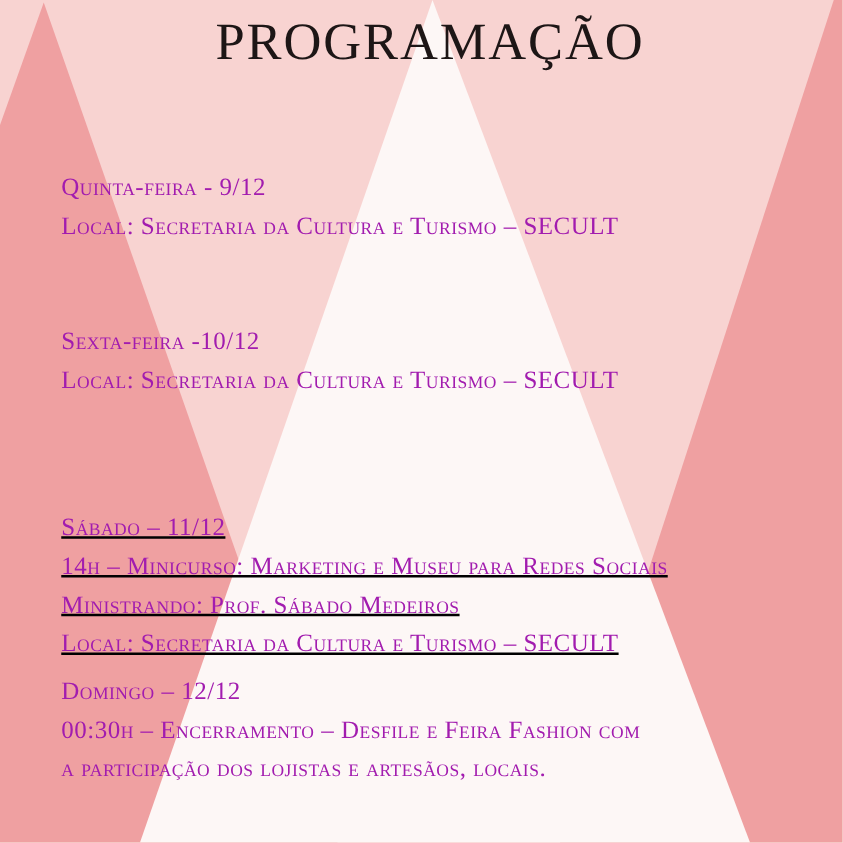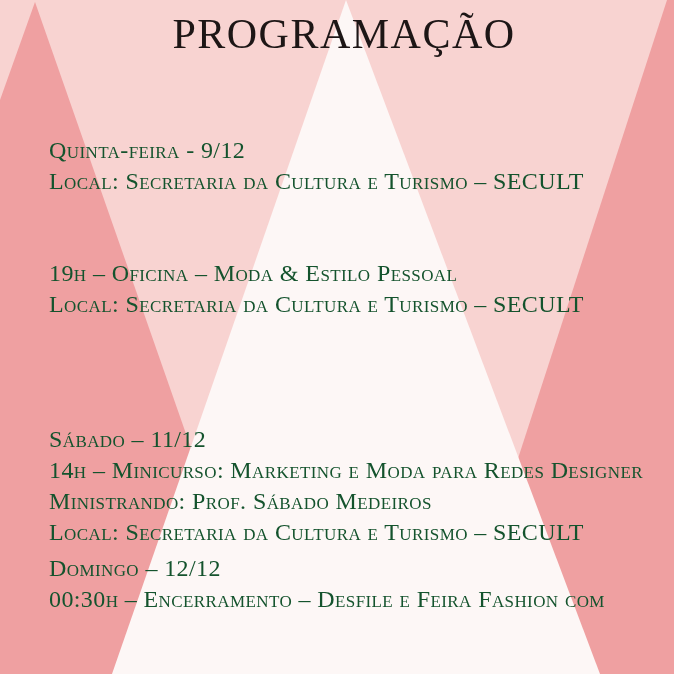--- a/index.html
+++ b/index.html
@@ -40,31 +40,31 @@
     letter-spacing: 1.5px;
     color: #1d1616;
     line-height: 1;
     white-space: nowrap;
   }
   .block {
     position: absolute;
     left: 49px;
   }
   .block .line {
-    font-size: 24px;
+    font-size: 20px;
     line-height: 31px;
     letter-spacing: 0.4px;
     font-variant: small-caps;
-    color: #14532d;
+    color: #a21caf;
     white-space: nowrap;
   }
   .block-1 { top: 135px; }
   .block-2 { top: 258px; }
-  .block-3 { top: 424px; }
-  .block-4 { top: 553px; }
+  .block-3 { top: 407px; text-decoration: underline; }
+  .block-4 { top: 538px; }
 </style>
 </head>
 <body>
 
 <div class="poster">
 
   <svg class="bg-svg" viewBox="0 0 674 674" aria-hidden="true">
     <rect x="0" y="0" width="674" height="674" fill="#f8d3d1"></rect>
     <polygon points="35,2 270,674 -205,674" fill="#efa0a1"></polygon>
     <polygon points="667,0 674,0 674,674 448,674" fill="#efa0a1"></polygon>
@@ -72,29 +72,30 @@
   </svg>
 
   <h1 class="title">PROGRAMAÇÃO</h1>
 
   <div class="block block-1">
     <div class="line">Quinta-feira - 9/12</div>
     <div class="line">Local: Secretaria da Cultura e Turismo – SECULT</div>
   </div>
 
   <div class="block block-2">
-    <div class="line">19h – Oficina – Moda &amp; Estilo Pessoal</div>
+    <div class="line">Sexta-feira -10/12</div>
     <div class="line">Local: Secretaria da Cultura e Turismo – SECULT</div>
   </div>
 
   <div class="block block-3">
     <div class="line">Sábado – 11/12</div>
-    <div class="line">14h – Minicurso: Marketing e Moda para Redes Designer</div>
+    <div class="line">14h – Minicurso: Marketing e Museu para Redes Sociais</div>
     <div class="line">Ministrando: Prof. Sábado Medeiros</div>
     <div class="line">Local: Secretaria da Cultura e Turismo – SECULT</div>
   </div>
 
   <div class="block block-4">
     <div class="line">Domingo – 12/12</div>
     <div class="line">00:30h – Encerramento – Desfile e Feira Fashion com</div>
+    <div class="line">a participação dos lojistas e artesãos, locais.</div>
   </div>
 
 </div>
 
 </body></html>

